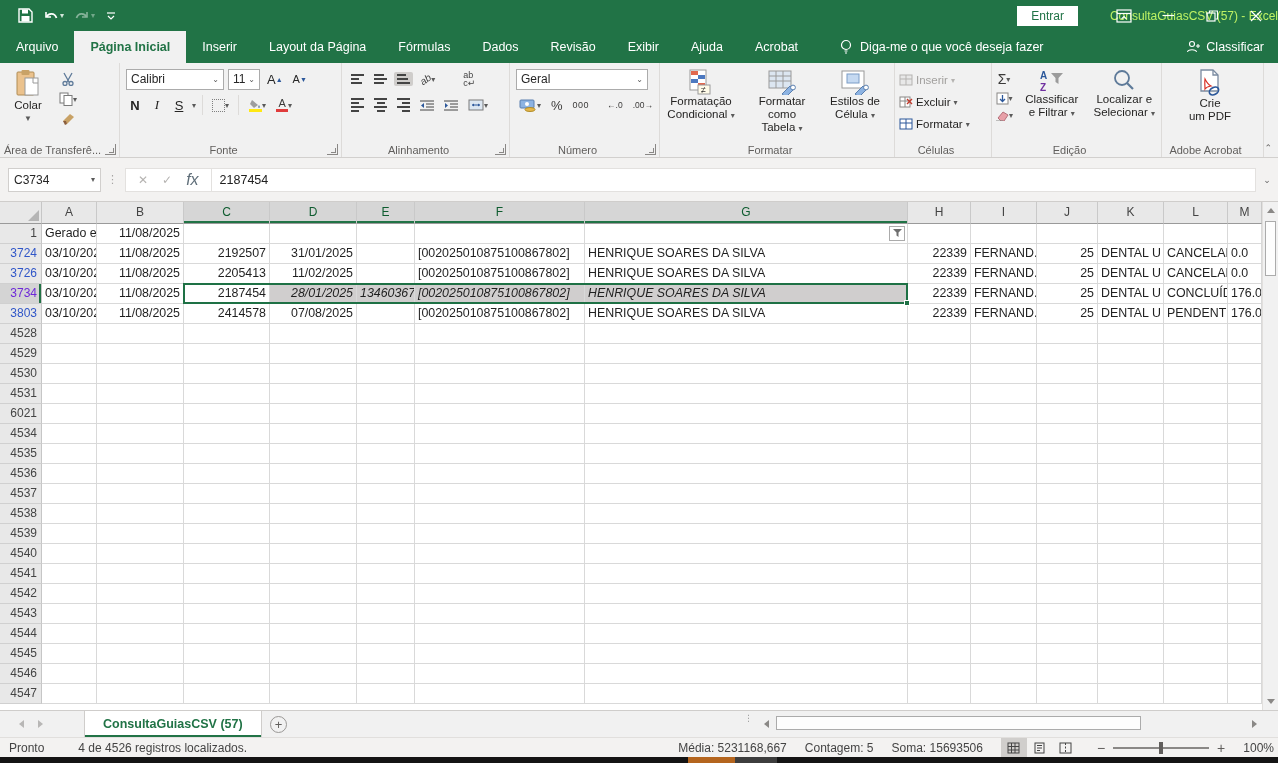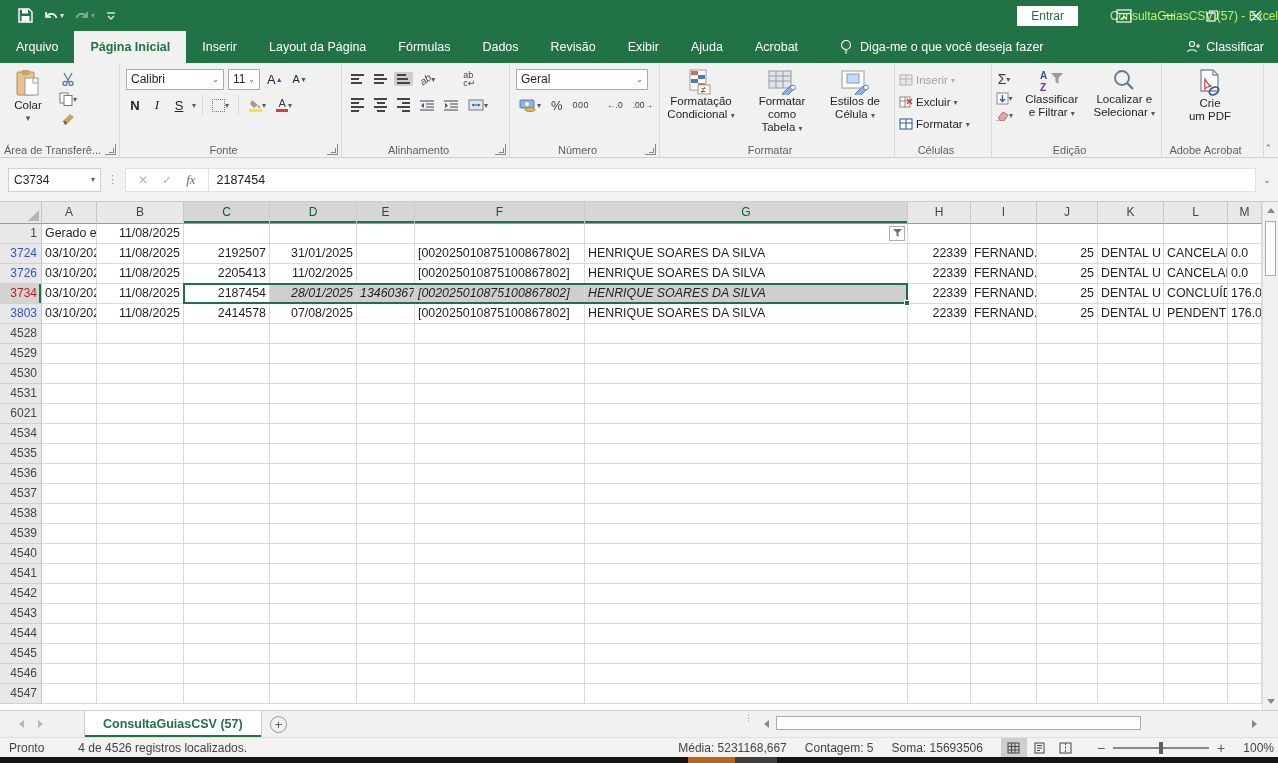--- a/index.html
+++ b/index.html
@@ -43,35 +43,35 @@
   .bars { display:inline-flex; flex-direction:column; gap:2px; }
   .bars i { display:block; height:2px; background:#444; }
   .NIbtn { font-size:13px; width:18px; text-align:center; color:#252423; }
   svg { display:block; }
 
   
   #formulabar { position:absolute; top:158px; left:0; width:100%; height:44px; background:#f3f2f1; border-bottom:1px solid #cfcdcb; display:flex; align-items:center; }
   #namebox { width:93px; height:24px; background:#fff; border:1px solid #d1cfcd; margin-left:8px; display:flex; align-items:center; justify-content:space-between; padding:0 5px; font-size:12px; }
   .fx-dots { color:#a6a4a2; margin:0 6px; font-size:11px; letter-spacing:1px; }
   #fxbtns { background:#fff; border:1px solid #e3e1df; height:24px; display:flex; align-items:center; gap:14px; padding:0 12px; color:#b5b3b1; }
-  #fxbtns .fx { color:#5f6e79; font-style:italic; font-family:Liberation Serif, serif; font-size:13px; }
+  #fxbtns .fx { color:#5f6e79; font-style:italic; font-family:Liberation Sans, sans-serif; font-size:16px; }
   #formula-value { flex:1; background:#fff; border:1px solid #e3e1df; border-left:none; height:24px; display:flex; align-items:center; padding:0 8px; font-size:12.5px; color:#202020; }
   .fb-chevron { width:22px; color:#666; text-align:center; font-size:9px; }
 
   
   #grid { position:absolute; top:202px; left:0; width:1262px; height:508px; background:#fff; overflow:hidden; }
   #col-headers { display:flex; height:22px; background:#e8e8e8; }
   #corner { width:42px; height:22px; flex:none; border-right:1px solid #c6c6c6; border-bottom:1px solid #9a9a9a; position:relative; background:#e8e8e8; }
   #corner:after { content:""; position:absolute; right:2px; bottom:2px; border-left:11px solid transparent; border-bottom:11px solid #b5b5b5; }
   .colhdr { flex:none; height:22px; border-right:1px solid #c9c9c9; border-bottom:1px solid #9a9a9a; text-align:center; line-height:21px; font-size:12px; color:#444; background:#e8e8e8; overflow:hidden; }
   .colhdr.sel { background:#d6d6d6; color:#0e5c2f; box-shadow:inset 0 -2px 0 #217346; }
   .grow { display:flex; height:20px; }
   .rowhdr { width:42px; flex:none; background:#e8e8e8; border-right:1px solid #c6c6c6; border-bottom:1px solid #d0d0d0; text-align:right; padding-right:4px; font-size:12px; line-height:19px; color:#444; }
   .rowhdr.blue { color:#3056c8; }
-  .rowhdr.selhdr { background:#d4d4d4; color:#b91c1c; box-shadow:inset -2px 0 0 #217346; }
+  .rowhdr.selhdr { background:#d4d4d4; color:#6d28d9; box-shadow:inset -2px 0 0 #217346; }
   .cell { flex:none; height:20px; border-right:1px solid #d9d9d9; border-bottom:1px solid #d9d9d9; padding:0 3px; font-size:12.4px; line-height:19px; overflow:hidden; white-space:nowrap; color:#1f1f1f; position:relative; background:#fff; }
   .cell.range-cell { background:#d0cece;font-style:italic; }
   .cell.active-cell { background:#fff; }
   .filterbtn { position:absolute; top:2px; right:2px; width:16px; height:15px; background:#fff; border:1px solid #ababab; display:flex; align-items:center; justify-content:center; }
   #sel-overlay { position:absolute; left:183px; top:81px; width:725px; height:21px; border:2px solid #1e7145; pointer-events:none; }
   #sel-handle { position:absolute; right:-4px; bottom:-4px; width:6px; height:6px; background:#1e7145; border:1px solid #fff; }
 
   
   #vscroll { position:absolute; top:202px; right:0; width:16px; height:508px; background:#f1f1f1; border-left:1px solid #e1dfdd; }
   .sbtn { height:17px; display:flex; align-items:center; justify-content:center; }

